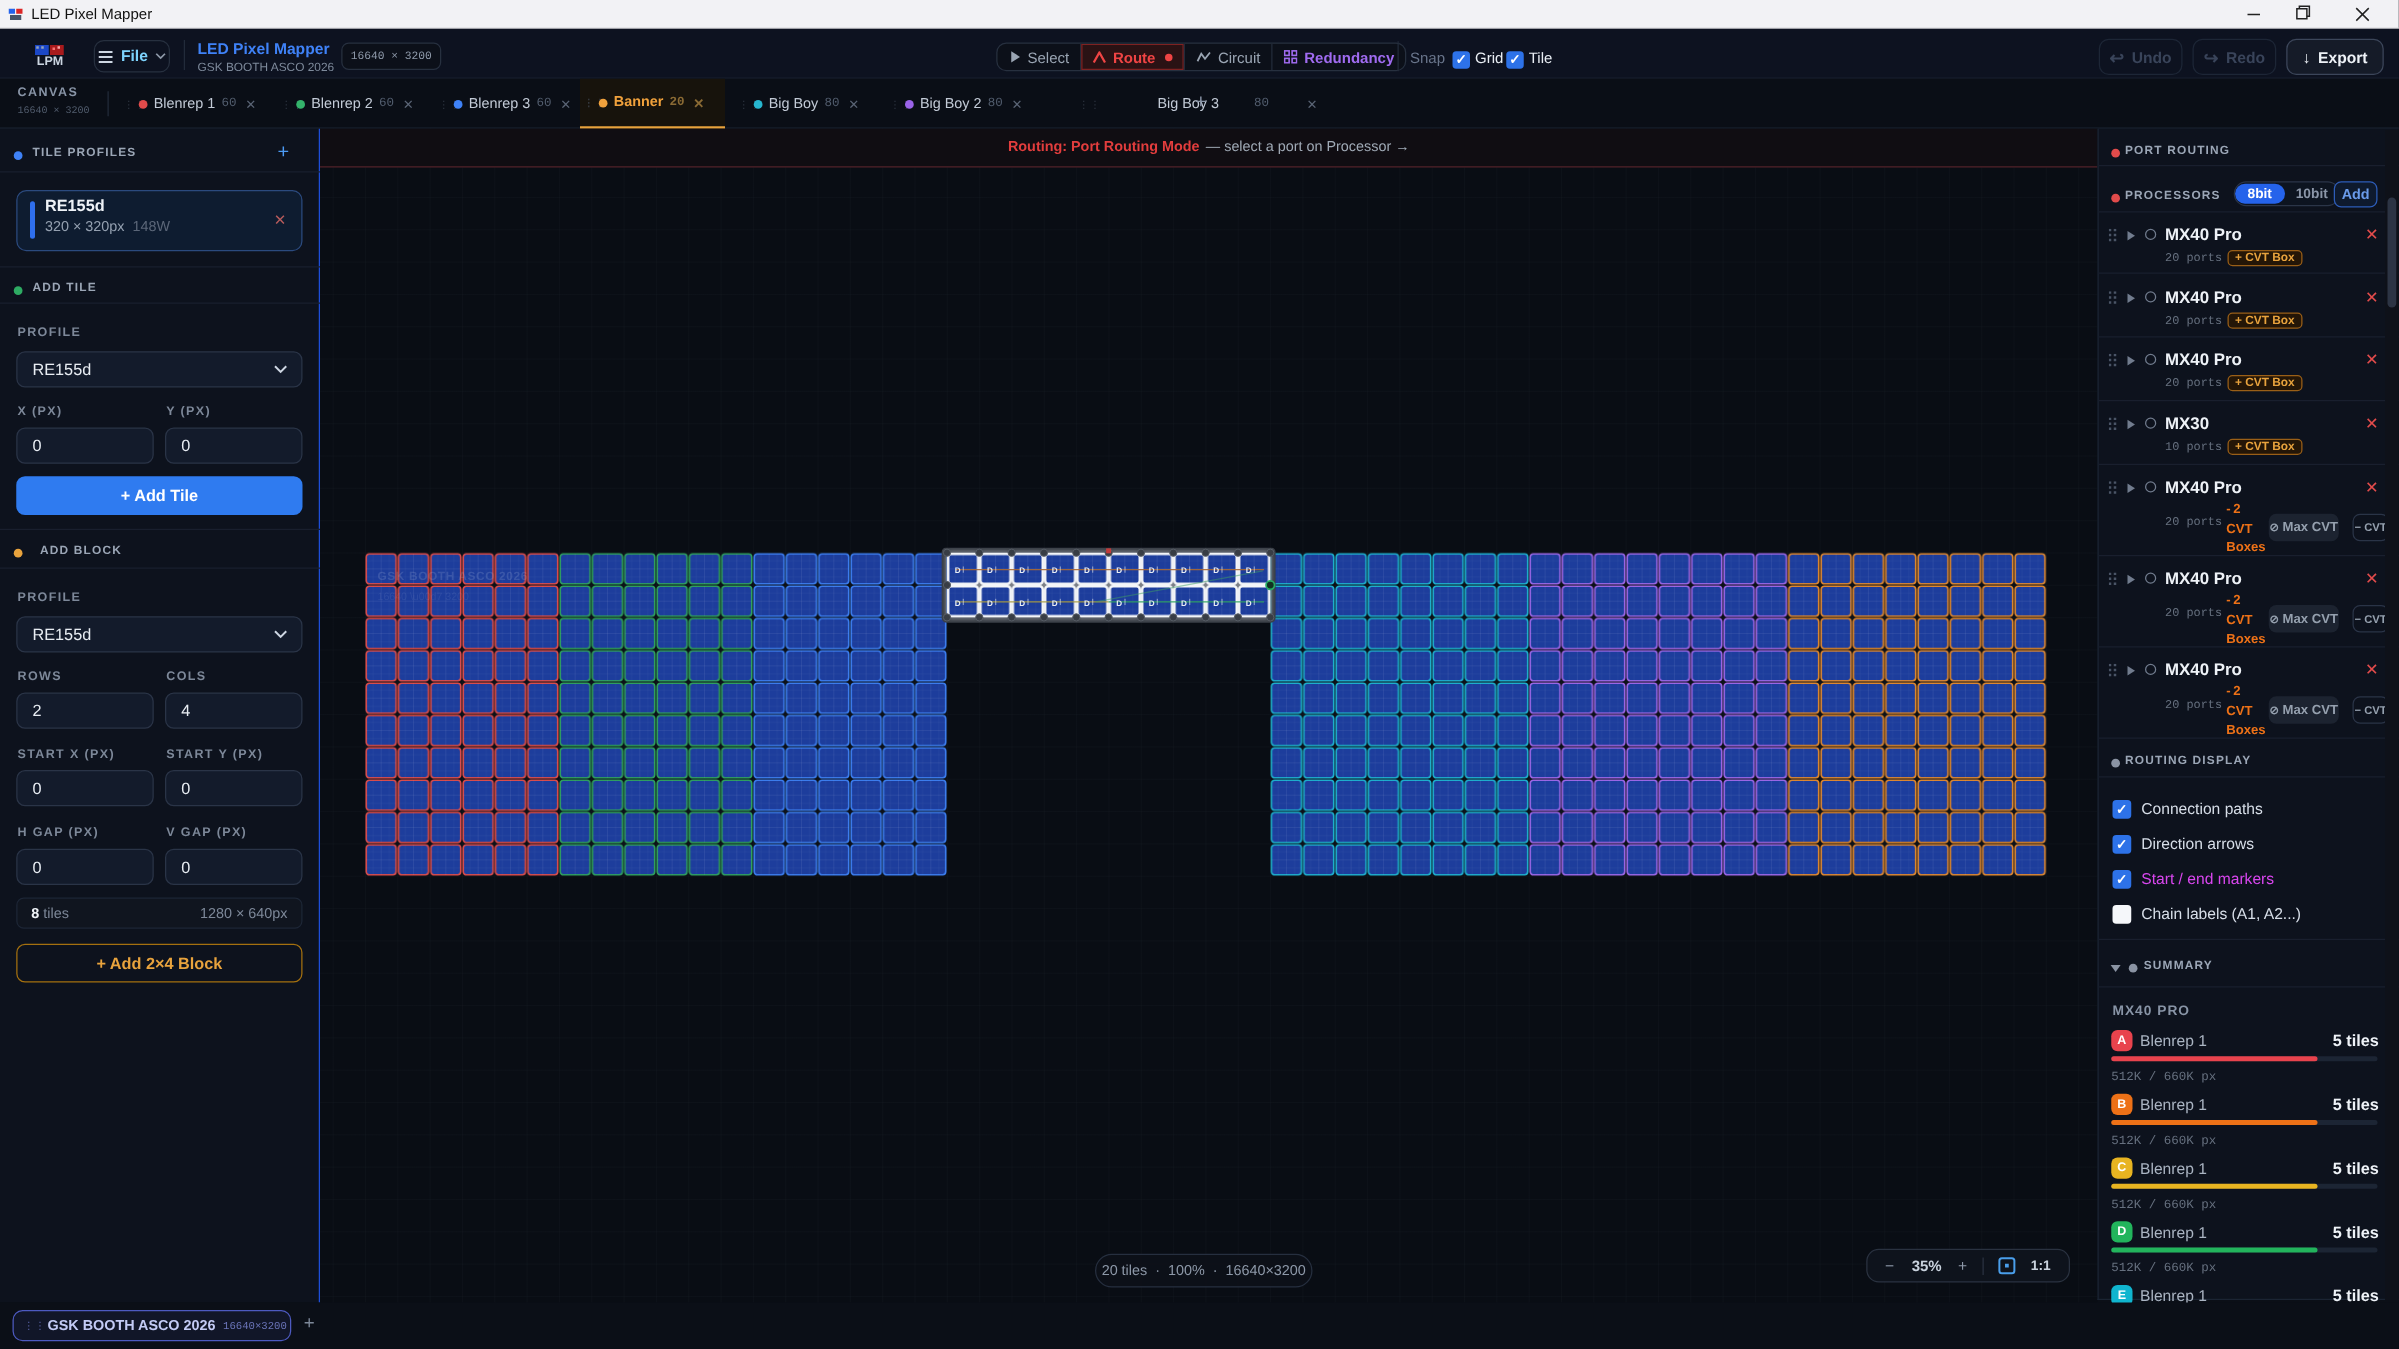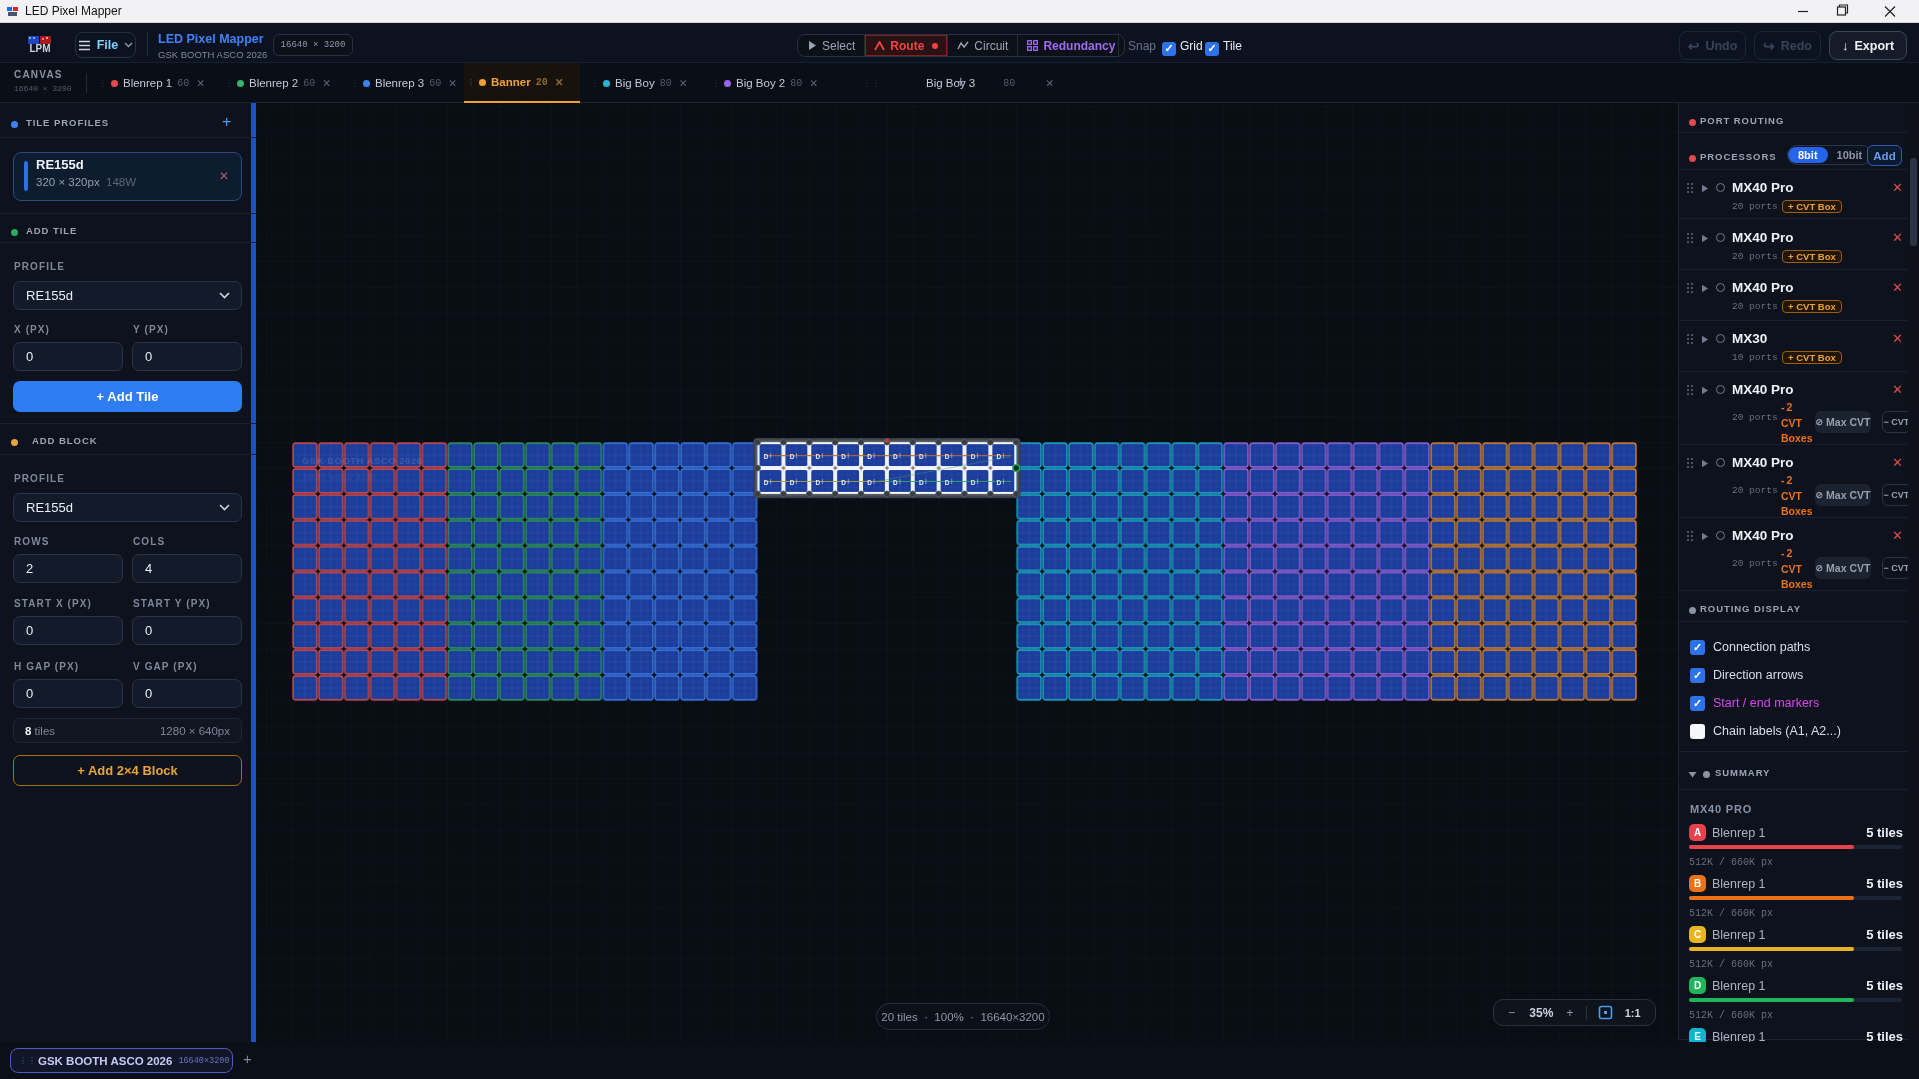--- a/index.html
+++ b/index.html
@@ -17,21 +17,21 @@
 .seg .it:last-child{border-right:none;}
 .chk{width:14px;height:14px;border-radius:3px;background:#2d72e8;display:inline-flex;align-items:center;justify-content:center;color:#fff;font-size:11px;font-weight:bold;}
 
 #tabbar{left:0;top:63px;width:1919px;height:40px;background:#0a0e16;border-bottom:1px solid #1b2433;}
 .tab{position:absolute;top:0;height:40px;display:flex;align-items:center;gap:5px;font-size:11.5px;color:#c3cbd7;padding:0 3px;white-space:nowrap;}
 .tab .cnt{font-family:"Liberation Mono",monospace;font-size:10px;color:#525d6e;}
 .tab .x{color:#59637400;font-size:10.5px;margin-left:2px;color:#5a6475;}
 .dots{color:#49536399;font-size:8px;letter-spacing:1px;line-height:3px;display:inline-block;width:7px;}
 .dot{width:7px;height:7px;border-radius:50%;display:inline-block;}
 
-#lpanel{left:0;top:103px;width:256px;height:939px;background:#0d121d;border-right:5px solid #1d4ed8;}
+#lpanel{left:0;top:103px;width:256px;height:939px;background:#0d121d;border-right:1px solid #1d4ed8;}
 #rpanel{left:1678px;top:103px;width:241px;height:937px;background:#0d121d;border-left:1px solid #1b2433;border-bottom:1px solid #1b2433;}
 .shead{position:absolute;font-size:9.5px;font-weight:bold;letter-spacing:0.95px;color:#9ba6b6;}
 .sdot{position:absolute;width:7px;height:7px;border-radius:50%;}
 .lab{position:absolute;font-size:10px;font-weight:bold;letter-spacing:1.1px;color:#7d8899;}
 .inp{position:absolute;background:#131b2b;border:1px solid #2a3447;border-radius:7px;color:#e8edf3;
  font-size:13px;display:flex;align-items:center;padding:0 12px;}
 .bline{position:absolute;left:0;width:256px;height:1px;background:#191f2e;}
 .rline{position:absolute;left:0;width:241px;height:1px;background:#191f2e;}
 
 #canvas{left:256px;top:103px;width:1422px;height:939px;background:#090d14;
@@ -163,20 +163,21 @@
     <div class="tab abs" style="left:860px;width:113px;top:0px;gap:28px;">
       <span class="dots">⋮⋮</span>
       <span class="dot" style="background:#e08b3a"></span>
       <span>Big Boy 3</span>
       <span class="cnt">80</span>
       <span class="x">✕</span>
     </div>
     <div class="abs" style="left:956px;top:10px;font-size:16px;color:#8894a6;">+</div>
   </div>
 <div id="canvas" class="abs">
+    <div id="modebanner"><b>Routing: Port Routing Mode</b> — select a port on Processor →</div>
     <svg class="abs" style="left:32px;top:335px" width="1353" height="267" viewBox="0 0 1353.24 266.70">
       <defs>
         <pattern id="pred" width="25.87" height="25.87" patternUnits="userSpaceOnUse">
           <rect x="1.0" y="1.0" width="23.87" height="23.87" rx="2.5" fill="#1d3d9c" stroke="#d94c4c" stroke-width="1.3"></rect>
           <path d="M12.94 1.1 V24.77 M1.1 12.94 H24.77" stroke="rgba(255,255,255,0.09)" stroke-width="0.6"></path>
           <path d="M6.47 1.1 V24.77 M19.40 1.1 V24.77 M1.1 6.47 H24.77 M1.1 19.40 H24.77" stroke="rgba(255,255,255,0.045)" stroke-width="0.5"></path>
         </pattern>
         <pattern id="pgreen" width="25.87" height="25.87" patternUnits="userSpaceOnUse">
           <rect x="1.0" y="1.0" width="23.87" height="23.87" rx="2.5" fill="#1d3d9c" stroke="#2e9e60" stroke-width="1.3"></rect>
           <path d="M12.94 1.1 V24.77 M1.1 12.94 H24.77" stroke="rgba(255,255,255,0.09)" stroke-width="0.6"></path>

